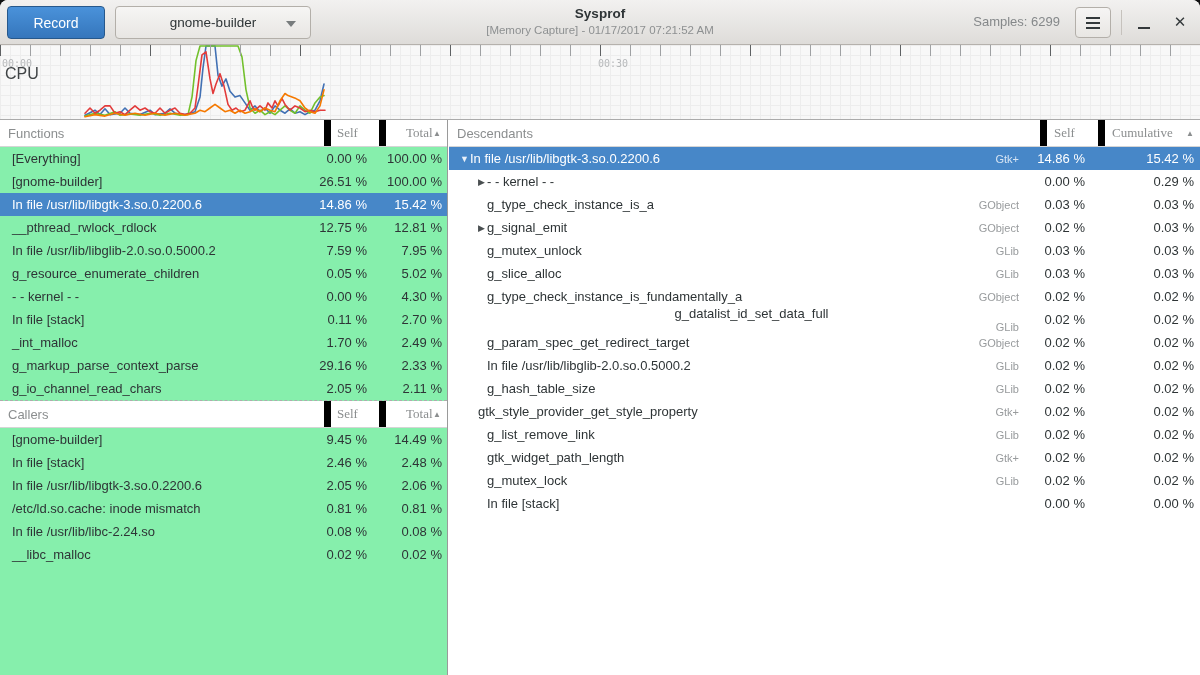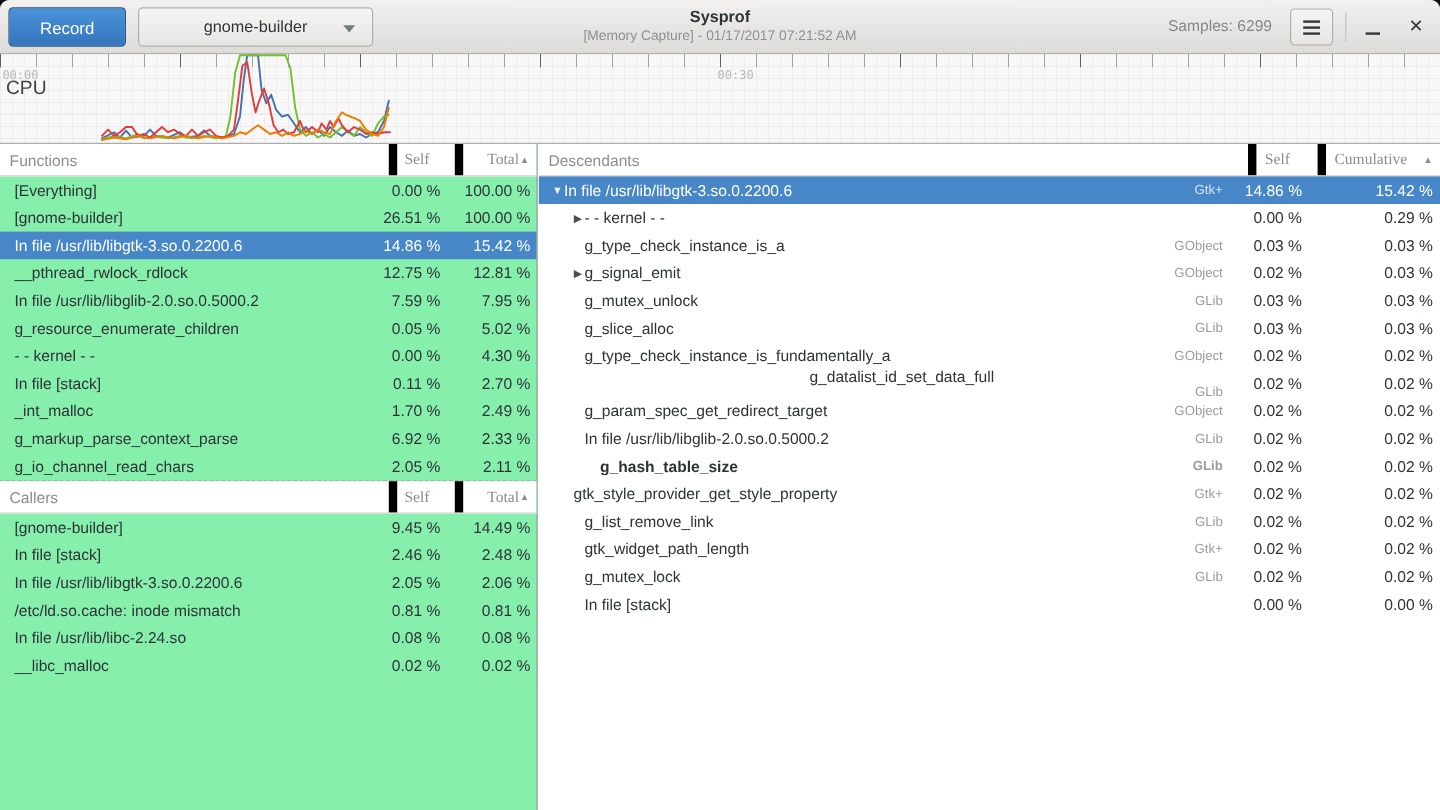--- a/index.html
+++ b/index.html
@@ -170,21 +170,21 @@
           <span class="c-self">0.11 %</span>
           <span class="c-total">2.70 %</span>
         </div>
         <div class="trow">
           <span class="c-name">_int_malloc</span>
           <span class="c-self">1.70 %</span>
           <span class="c-total">2.49 %</span>
         </div>
         <div class="trow">
           <span class="c-name">g_markup_parse_context_parse</span>
-          <span class="c-self">6.92 %</span>
+          <span class="c-self">29.16 %</span>
           <span class="c-total">2.33 %</span>
         </div>
         <div class="trow">
           <span class="c-name">g_io_channel_read_chars</span>
           <span class="c-self">2.05 %</span>
           <span class="c-total">2.11 %</span>
         </div>
       </div>
     <div class="dashed-cut"></div>
 
@@ -324,21 +324,21 @@
         <div class="drow">
           <span class="d-main" style="padding-left: 27px;">
             <span class="expander"></span>
             <span>In file /usr/lib/libglib-2.0.so.0.5000.2</span>
             <span class="d-tag">GLib</span>
           </span>
           <span class="d-self">0.02 %</span>
           <span class="d-cum">0.02 %</span>
         </div>
         <div class="drow">
-          <span class="d-main" style="padding-left: 40px; font-weight: bold;">
+          <span class="d-main" style="padding-left: 27px;">
             <span class="expander"></span>
             <span>g_hash_table_size</span>
             <span class="d-tag">GLib</span>
           </span>
           <span class="d-self">0.02 %</span>
           <span class="d-cum">0.02 %</span>
         </div>
         <div class="drow">
           <span class="d-main" style="padding-left: 18px;">
             <span class="expander"></span>

